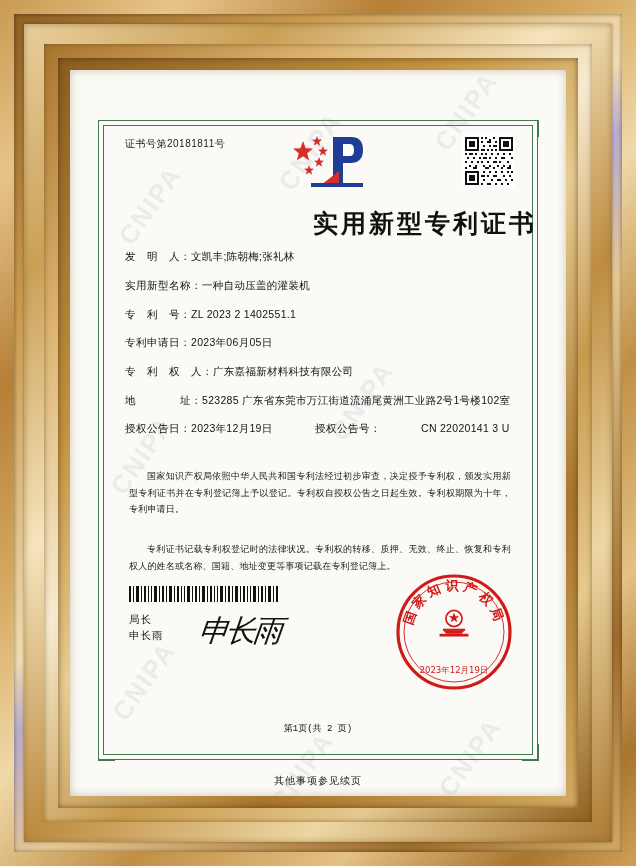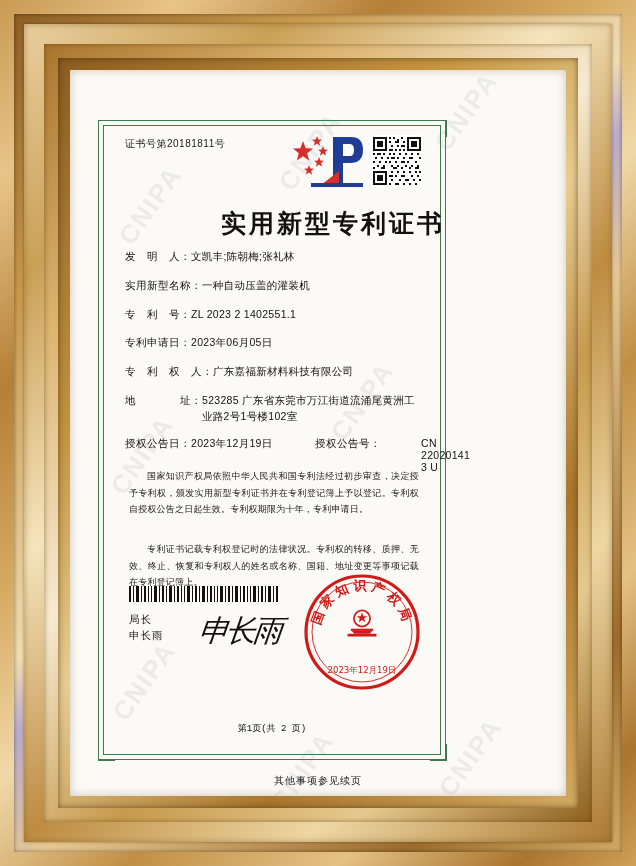--- a/index.html
+++ b/index.html
@@ -65,21 +65,21 @@
     transform-origin: center;
     white-space: nowrap;
     pointer-events: none;
     user-select: none;
   }
 
   
   .cert {
     position: absolute;
     left: 28px; top: 50px;
-    width: 348px; height: 640px;
+    width: 440px; height: 640px;
     background: rgba(255,255,255,0.0);
     border: 1.5px solid #3f7a4e;
     box-sizing: border-box;
   }
   .cert-inner-line {
     position: absolute;
     left: 4px; top: 4px; right: 4px; bottom: 4px;
     border: 0.8px solid #3f7a4e;
     pointer-events: none;
   }

